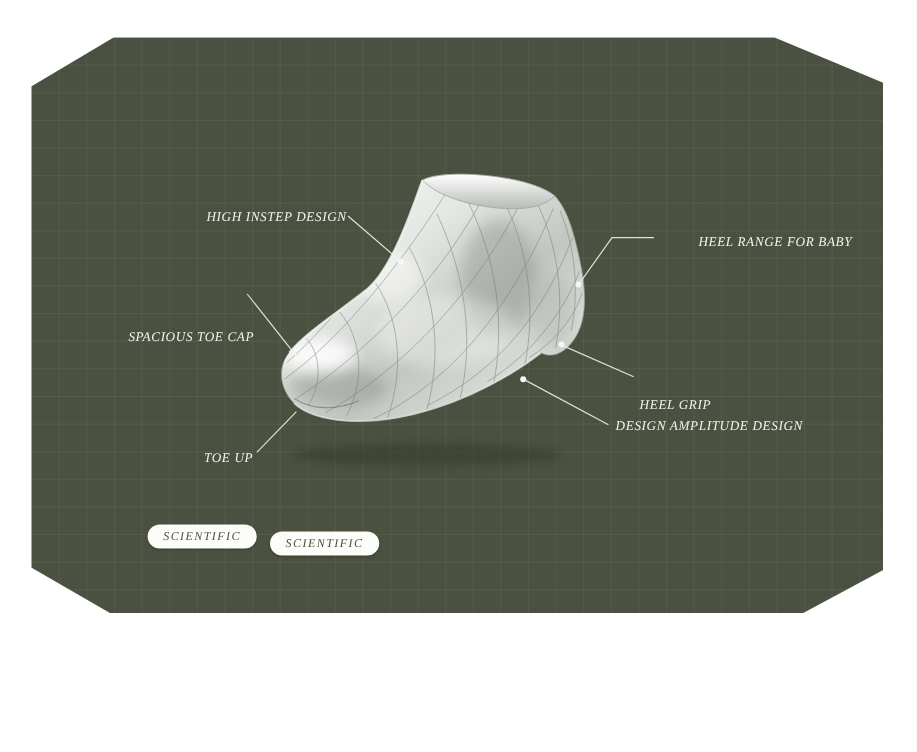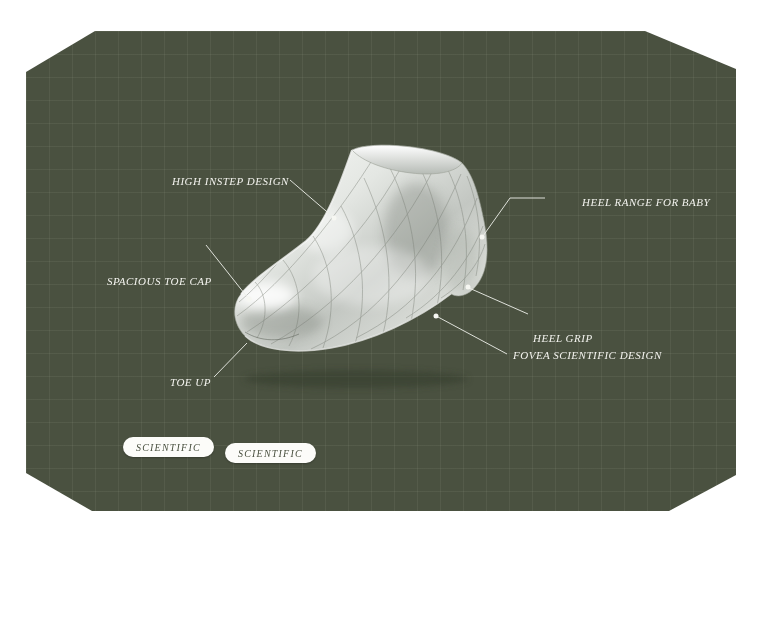--- a/index.html
+++ b/index.html
@@ -154,20 +154,20 @@
         <circle cx="456" cy="206" r="2.5"></circle>
         <circle cx="442" cy="256" r="2.5"></circle>
         <circle cx="410" cy="285" r="2.5"></circle>
       </g>
     </svg>
 
     <div class="label lbl-1">HIGH INSTEP DESIGN</div>
     <div class="label lbl-4">HEEL RANGE FOR BABY</div>
     <div class="label lbl-2">SPACIOUS TOE CAP</div>
     <div class="label lbl-5">HEEL GRIP</div>
-    <div class="label lbl-6">FOVEA SCIENTIFIC DESIGN</div>
+    <div class="label lbl-6">DESIGN AMPLITUDE DESIGN</div>
     <div class="label lbl-3">TOE UP</div>
 
     <div class="badge badge-1">SCIENTIFIC</div>
     <div class="badge badge-2">SCIENTIFIC</div>
 
   </div>
 </div>
 
 </body></html>

